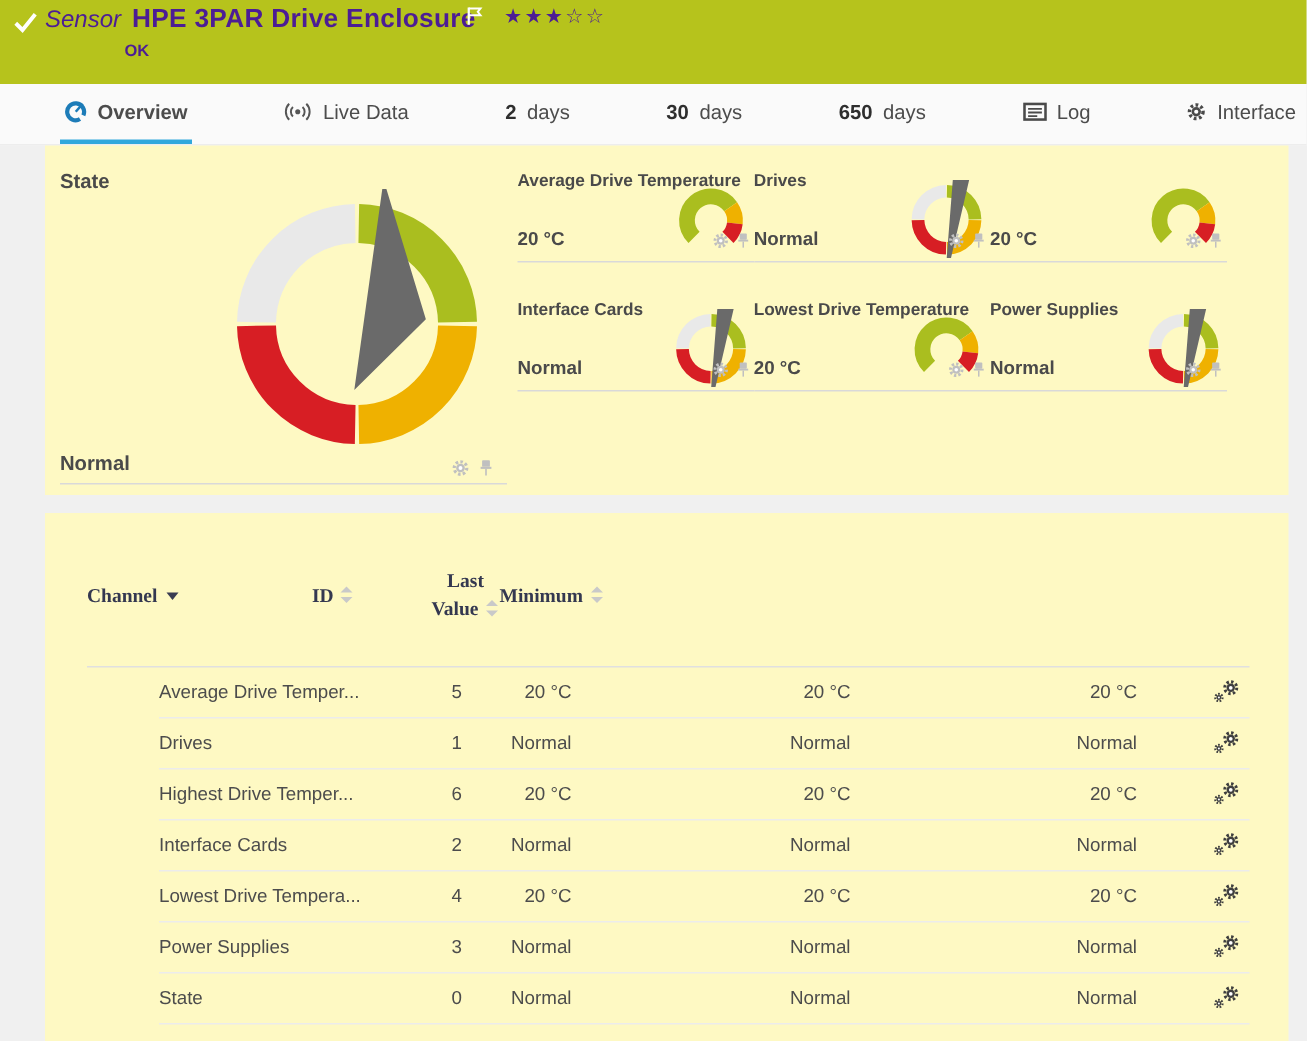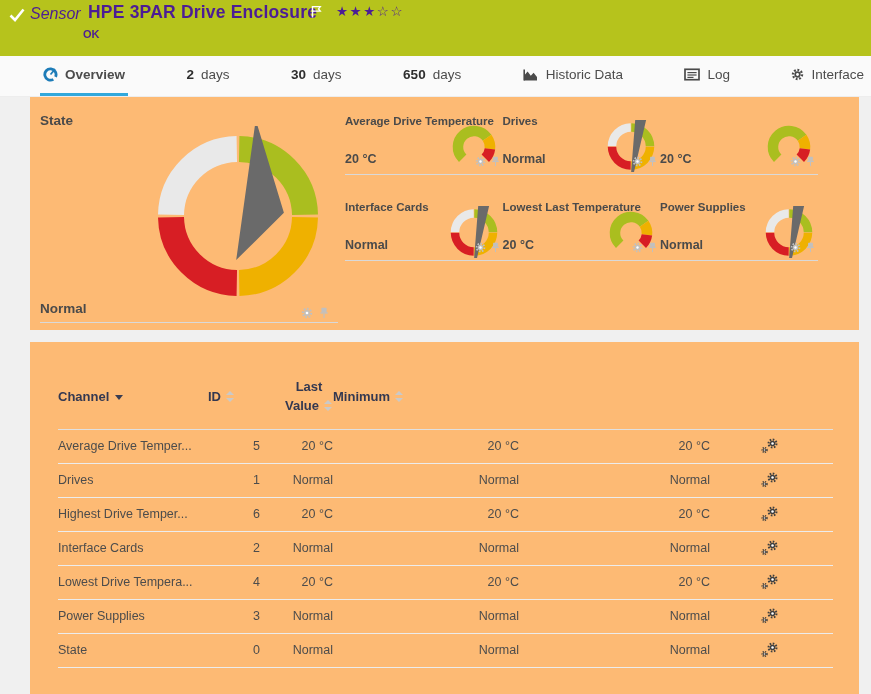--- a/index.html
+++ b/index.html
@@ -20,44 +20,44 @@
   
   .tabbar{position:absolute;left:0;top:56px;width:871px;height:41px;background:#fafafa;
     display:flex;justify-content:space-between;box-sizing:border-box;padding:0 4px 0 40px;border-bottom:1px solid #ededed;}
   .tab{display:flex;align-items:center;gap:7px;font-size:13.5px;color:#4c4c4c;height:100%;
     box-sizing:border-box;border-bottom:3px solid transparent;padding:0 3px;cursor:pointer;white-space:nowrap;}
   .tab.active{border-bottom-color:#31a8dc;color:#3a3a3a;font-weight:700;}
   .tab b{font-weight:700;color:#2e2e2e;}
   .tab .tlabel{color:#4c4c4c;font-weight:inherit;}
   .ticon{display:inline-flex;align-items:center;}
   
-  .panel{position:absolute;background:#fdba74;}
+  .panel{position:absolute;background:#fef9c3;}
   .panel1{left:30px;top:97px;width:829px;height:233px;}
   .panel2{left:30px;top:342px;width:829px;height:352px;}
   .state-title{position:absolute;left:10px;top:16px;font-size:13.5px;font-weight:700;color:#4a4a4a;}
   .state-gauge{position:absolute;left:118px;top:29px;width:180px;height:180px;}
   .state-value{position:absolute;left:10px;top:204px;font-size:13.5px;font-weight:700;color:#4a4a4a;}
   .state-underline{position:absolute;left:10px;top:225px;width:298px;height:1px;background:#d9d9d9;}
   .state-icons{position:absolute;left:271px;top:208px;display:flex;gap:5px;align-items:center;}
   .minis{position:absolute;left:315px;top:13px;display:grid;grid-template-columns:repeat(3,157.5px);row-gap:21px;}
   .mini{position:relative;height:64px;border-bottom:1px solid #d9d9d9;cursor:pointer;}
   .mini-label{font-size:11.5px;font-weight:700;color:#4a4a4a;padding-top:5px;}
   .mini-gauge{position:absolute;right:3px;top:10px;width:52px;height:52px;}
   .mini-value{position:absolute;left:0;bottom:8px;font-size:12.5px;font-weight:700;color:#4a4a4a;}
   .mini-icons{position:absolute;right:2px;bottom:3px;display:flex;gap:4px;align-items:center;}
   
   .tbl{padding:0 26px 0 28px;}
   .tgrid{display:grid;grid-template-columns:150px 52px 73px 186px 191px 1fr;align-items:center;}
-  .thead{margin-top:36px;padding-bottom:13px;border-bottom:1px solid #e0e0e0;
-    font-size:13px;font-weight:700;color:#343850;}
+  .thead{margin-top:36px;padding-bottom:28px;border-bottom:1px solid #e0e0e0;
+    font-size:13px;font-weight:700;color:#343850;font-family:Liberation Serif, serif;}
   .thead>div{cursor:pointer;}
   .th-r{text-align:left;}
   .th-last{text-align:right;}
   .th-last .tl-inner{display:inline-block;text-align:center;line-height:1.45;}
-  .trow{height:33px;border-bottom:1px solid #ececec;font-size:12.5px;color:#4c4c4c;}
+  .trow{height:33px;border-bottom:1px solid #ececec;font-size:12.5px;color:#4c4c4c;margin-left:48px;}
   .c-r{text-align:right;}
   .c-icon{padding-left:50px;line-height:0;}
   .c-icon span{cursor:pointer;display:inline-block;}
   
   .sort{position:relative;display:inline-block;width:9px;height:11px;margin-left:5px;vertical-align:-1px;}
   .sort::before{content:"";position:absolute;top:0;left:0;border-left:4.5px solid transparent;border-right:4.5px solid transparent;border-bottom:4.5px solid #c9c9c9;}
   .sort::after{content:"";position:absolute;bottom:0;left:0;border-left:4.5px solid transparent;border-right:4.5px solid transparent;border-top:4.5px solid #c9c9c9;}
   .sort-desc{display:inline-block;margin-left:6px;border-left:4.5px solid transparent;border-right:4.5px solid transparent;border-top:5.5px solid #3a3d52;vertical-align:1px;}
 </style>
 </head>
@@ -85,39 +85,42 @@
     <div class="tab active">
       <span class="ticon">
         <svg width="15" height="15" viewBox="0 0 16 16">
           <path d="M11 13.2 A6 6 0 1 1 13.4 10.5" fill="none" stroke="#1d7cb8" stroke-width="3"></path>
           <line x1="8" y1="8" x2="12.9" y2="2.3" stroke="#1d7cb8" stroke-width="1.8"></line>
         </svg>
       </span>
       <span class="tlabel">Overview</span>
     </div>
     <div class="tab">
+      <span class="ticon">
+        <svg width="19" height="13" viewBox="0 0 19 13">
+          <circle cx="9.5" cy="6.5" r="1.7" fill="#555"></circle>
+          <path d="M6.3 3.3 a4.4 4.4 0 0 0 0 6.4" fill="none" stroke="#555" stroke-width="1.3"></path>
+          <path d="M3.8 1.2 a7.4 7.4 0 0 0 0 10.6" fill="none" stroke="#555" stroke-width="1.3"></path>
+          <path d="M12.7 3.3 a4.4 4.4 0 0 1 0 6.4" fill="none" stroke="#555" stroke-width="1.3"></path>
+          <path d="M15.2 1.2 a7.4 7.4 0 0 1 0 10.6" fill="none" stroke="#555" stroke-width="1.3"></path>
+        </svg>
+      </span>
+      <span class="tlabel">Live Data</span>
+    </div>
+    <div class="tab">
       <b>2</b>
       <span class="tlabel">days</span>
     </div>
     <div class="tab">
       <b>30</b>
       <span class="tlabel">days</span>
     </div>
     <div class="tab">
       <b>650</b>
       <span class="tlabel">days</span>
-    </div>
-    <div class="tab">
-      <span class="ticon">
-        <svg width="16" height="14" viewBox="0 0 16 14">
-          <path d="M1.2 12.5 V1.5" stroke="#4a4a4a" stroke-width="1.6"></path>
-          <path d="M1.2 12.5 L1.2 7.5 L4.6 3.6 L7.8 7.8 L10.6 4.8 L14 9 L14 12.5 Z" fill="#4a4a4a"></path>
-        </svg>
-      </span>
-      <span class="tlabel">Historic Data</span>
     </div>
     <div class="tab">
       <span class="ticon">
         <svg width="16" height="13" viewBox="0 0 16 13">
           <rect x="1" y="1.3" width="14" height="10.4" fill="none" stroke="#4a4a4a" stroke-width="1.7"></rect>
           <line x1="3.4" y1="4.6" x2="12.6" y2="4.6" stroke="#4a4a4a" stroke-width="1.2"></line>
           <line x1="3.4" y1="7" x2="12.6" y2="7" stroke="#4a4a4a" stroke-width="1.2"></line>
           <line x1="3.4" y1="9.4" x2="9.5" y2="9.4" stroke="#4a4a4a" stroke-width="1.2"></line>
         </svg>
       </span>
@@ -242,21 +245,21 @@
               <circle cx="6" cy="6" r="1.3" fill="#fff"></circle>
             </svg></span>
           <span><svg width="11" height="11" viewBox="0 0 12 12">
               <rect x="3.4" y="0.8" width="5.2" height="4.4" rx="0.6" fill="#c0c0c0"></rect>
               <rect x="2.4" y="5.2" width="7.2" height="1.4" fill="#c0c0c0"></rect>
               <rect x="5.45" y="6.6" width="1.1" height="4.4" fill="#c0c0c0"></rect>
             </svg></span>
         </span>
       </div>
       <div class="mini">
-        <div class="mini-label">Lowest Last Temperature</div>
+        <div class="mini-label">Lowest Drive Temperature</div>
         <span class="mini-gauge"><svg width="52" height="52" viewBox="0 0 52 52">
             <path d="M14.7 38.3 A16 16 0 1 1 39.1 17.8" fill="none" stroke="#aabe1f" stroke-width="10.5"></path>
             <path d="M39.1 17.8 A16 16 0 0 1 41.9 28.9" fill="none" stroke="#efb100" stroke-width="10.5"></path>
             <path d="M41.9 28.9 A16 16 0 0 1 37.3 38.3" fill="none" stroke="#d71e24" stroke-width="10.5"></path>
             <polygon points="132.7,-266.2 37.9,-374.8 68.9,-463.1 32.6,-194.9" fill="#6a6a6a"></polygon>
           </svg></span>
         <div class="mini-value">20 °C</div>
         <span class="mini-icons">
           <span><svg width="11" height="11" viewBox="0 0 12 12">
               <circle cx="6" cy="6" r="4.2" fill="none" stroke="#c0c0c0" stroke-width="2.1" stroke-dasharray="1.7 1.5"></circle>

